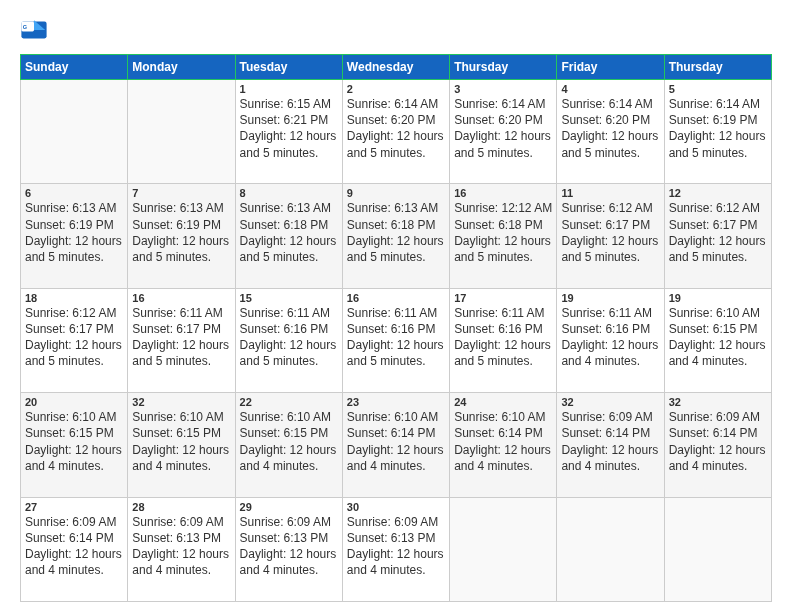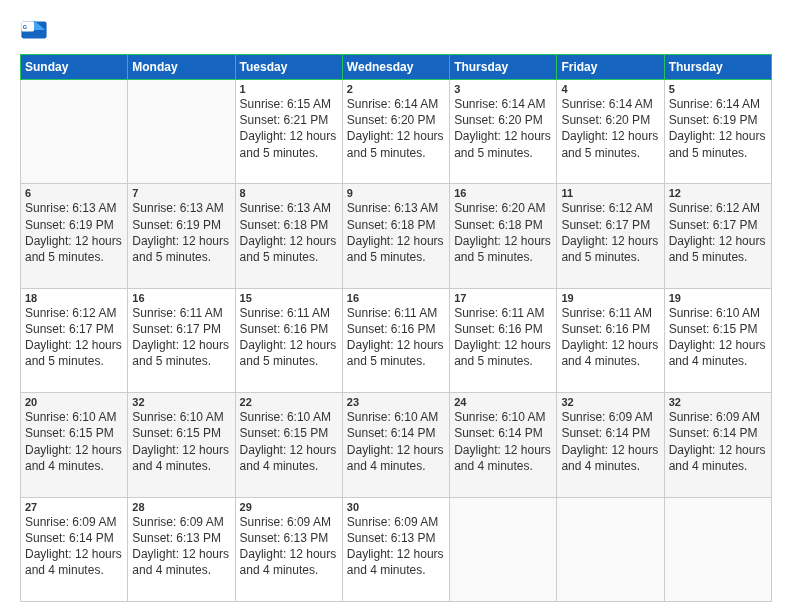--- a/index.html
+++ b/index.html
@@ -184,21 +184,21 @@
 Daylight: 12 hours and 5 minutes.</div>
           </td>
           <td>
             <span class="day-number">9</span>
             <div class="day-info">Sunrise: 6:13 AM
 Sunset: 6:18 PM
 Daylight: 12 hours and 5 minutes.</div>
           </td>
           <td>
             <span class="day-number">16</span>
-            <div class="day-info">Sunrise: 6:20 AM
+            <div class="day-info">Sunrise: 12:12 AM
 Sunset: 6:18 PM
 Daylight: 12 hours and 5 minutes.</div>
           </td>
           <td>
             <span class="day-number">11</span>
             <div class="day-info">Sunrise: 6:12 AM
 Sunset: 6:17 PM
 Daylight: 12 hours and 5 minutes.</div>
           </td>
           <td>

